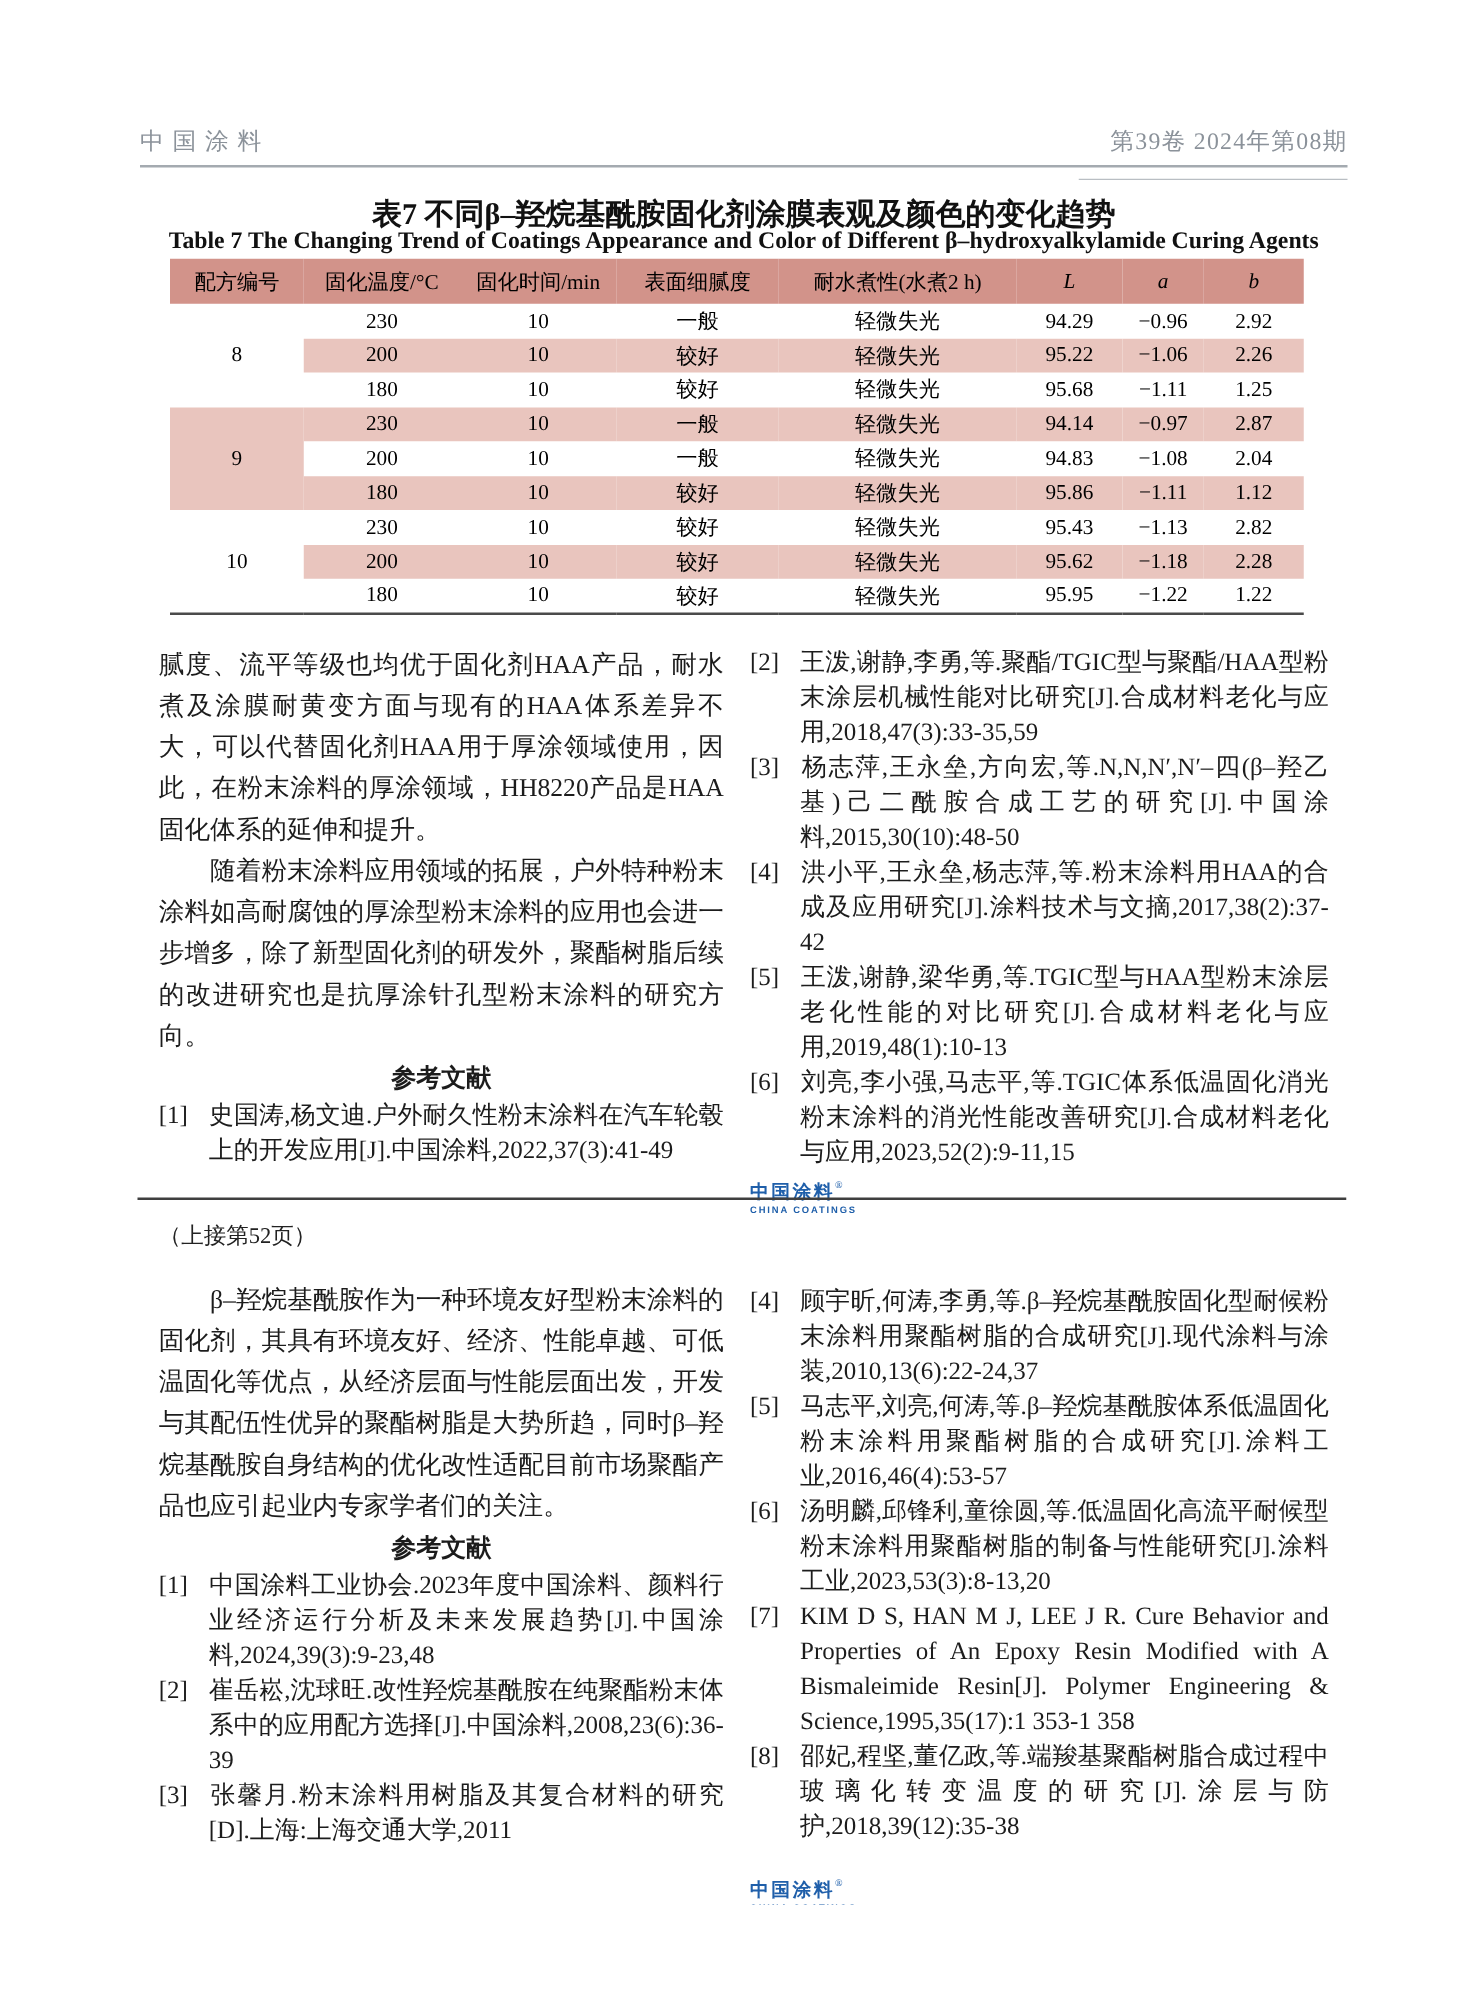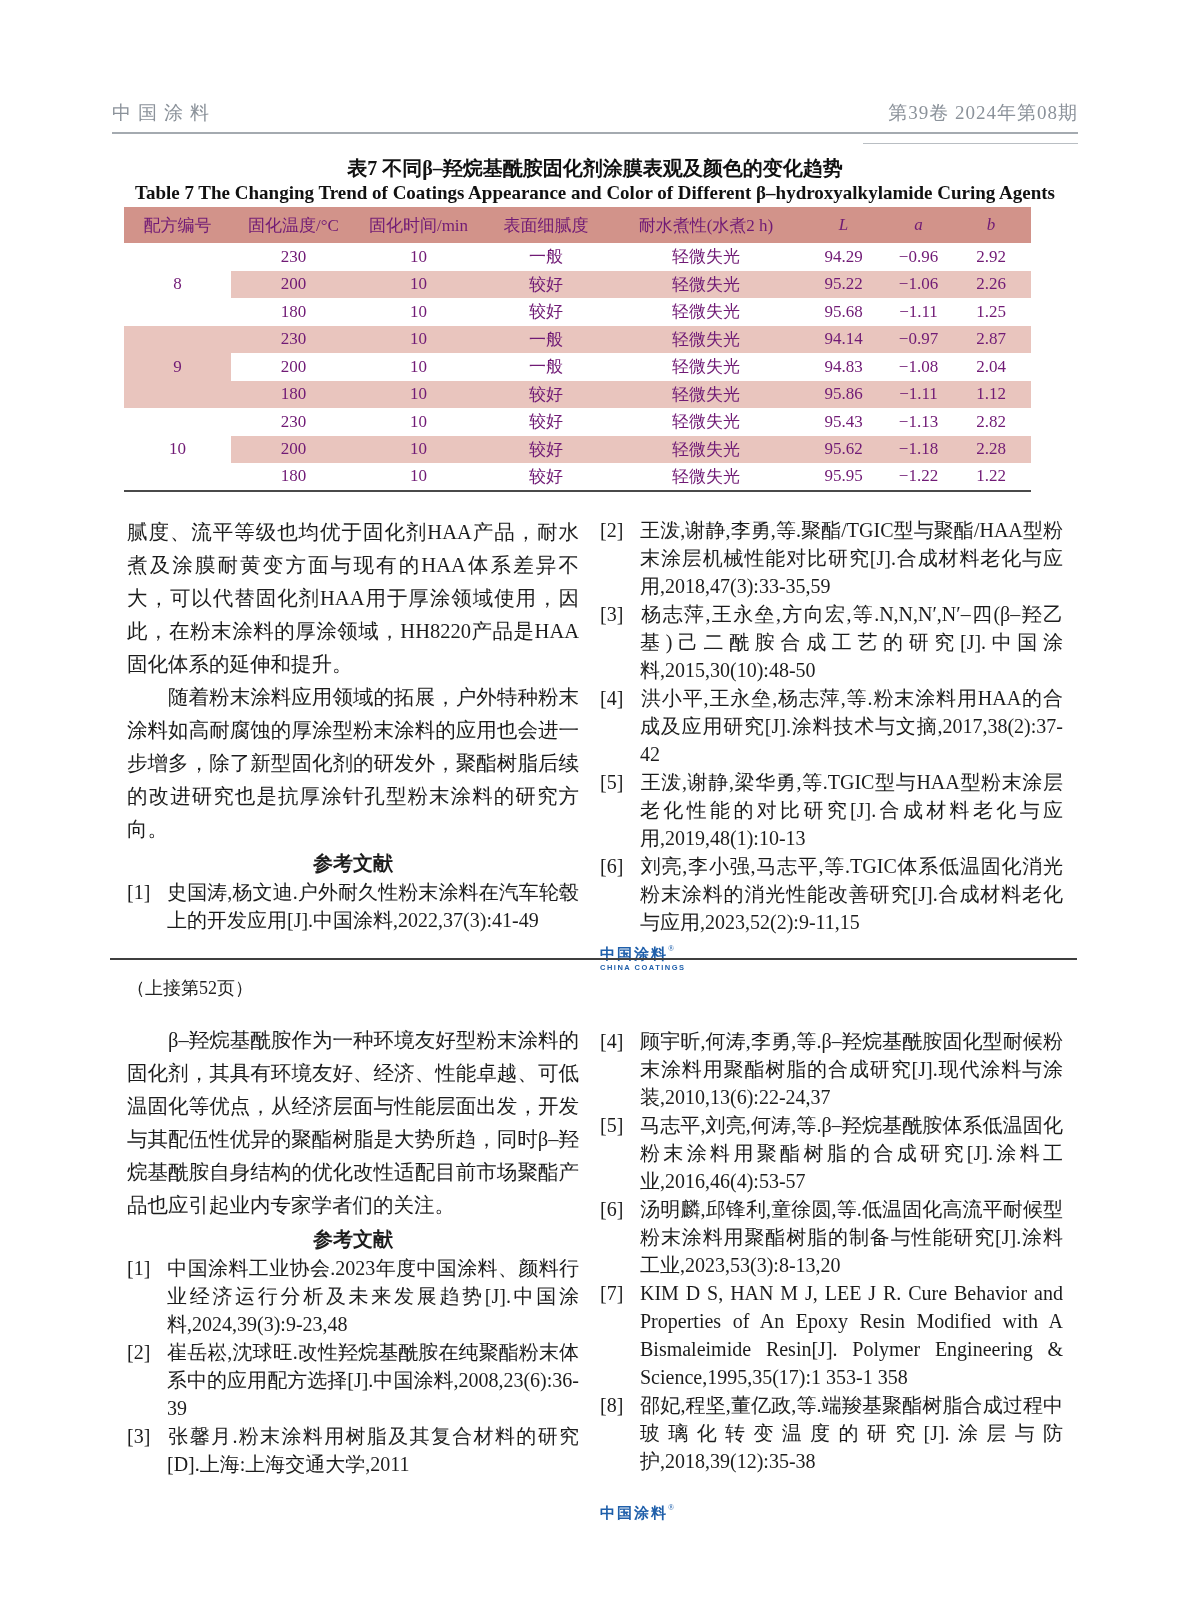--- a/index.html
+++ b/index.html
@@ -15,26 +15,26 @@
     display:flex; justify-content:space-between; align-items:baseline;
     font-size:19px; color:#8b929a; }
   .journal-name { letter-spacing:7px; }
   .issue-info   { letter-spacing:1px; }
   .head-rule { position:absolute; top:108px; left:112px; width:966px;
     border-top:2px solid #a4aab0; }
   .issue-rule { position:absolute; top:119px; right:109px; width:215px;
     border-top:1px solid #b9bec3; }
   
   .tbl-title-zh { position:absolute; top:131px; left:112px; width:966px;
-    text-align:center; font-size:20px; font-weight:bold; color:#111; }
+    text-align:center; font-size:24px; font-weight:bold; color:#111; }
   .tbl-title-en { position:absolute; top:158px; left:112px; width:966px;
     text-align:center; font-size:19px; font-weight:bold; color:#111; }
   
-  table.t7 { position:absolute; top:183px; left:124px; width:907px;
-    border-collapse:collapse; font-size:17px; color:#701a75;
+  table.t7 { position:absolute; top:183px; left:136px; width:907px;
+    border-collapse:collapse; font-size:17px; color:#000000;
     border-bottom:2px solid #4a4a4a; }
   table.t7 th { background:#d2938a; font-weight:normal; height:36px;
     text-align:center; }
   table.t7 td { text-align:center; height:27.5px; }
   td.alt, th.alt { background:#e9c5be; }
   .ital { font-style:italic; }
   
   .colblock { position:absolute; font-size:20.5px; line-height:33px;
     text-align:justify; color:#1c1c1c; }
   .c1L { top:492px;  left:127px; width:452px; }

